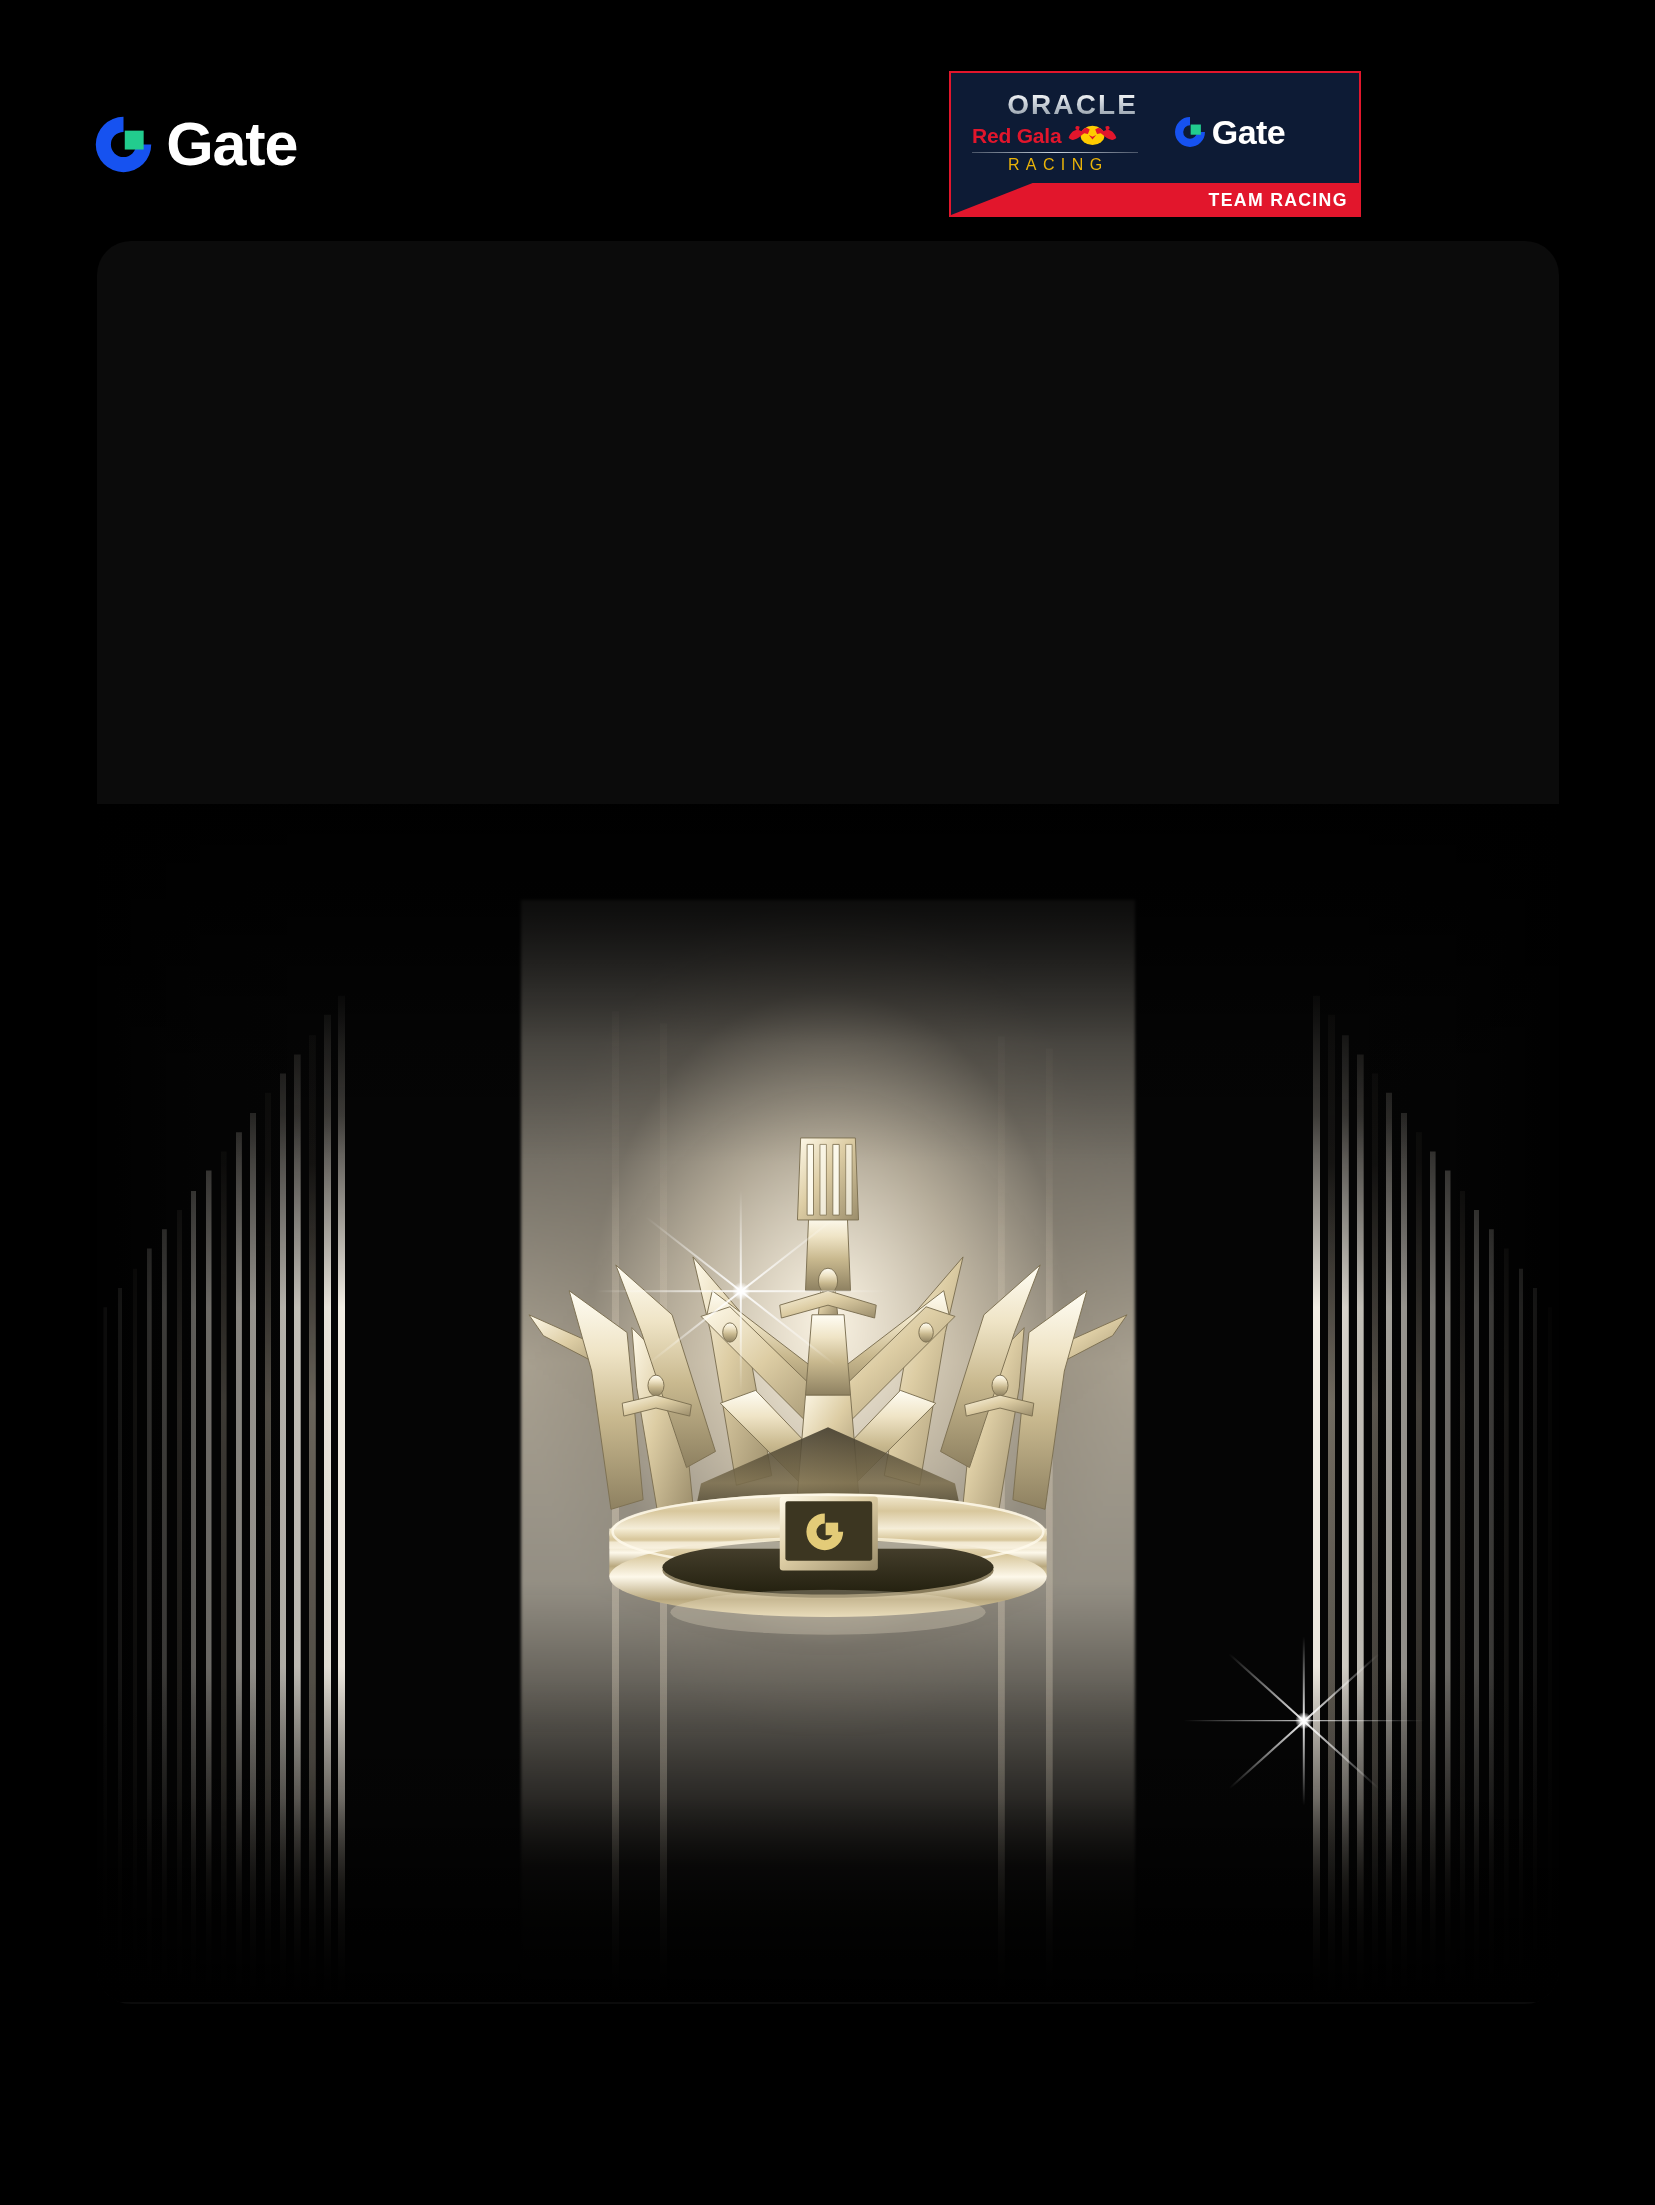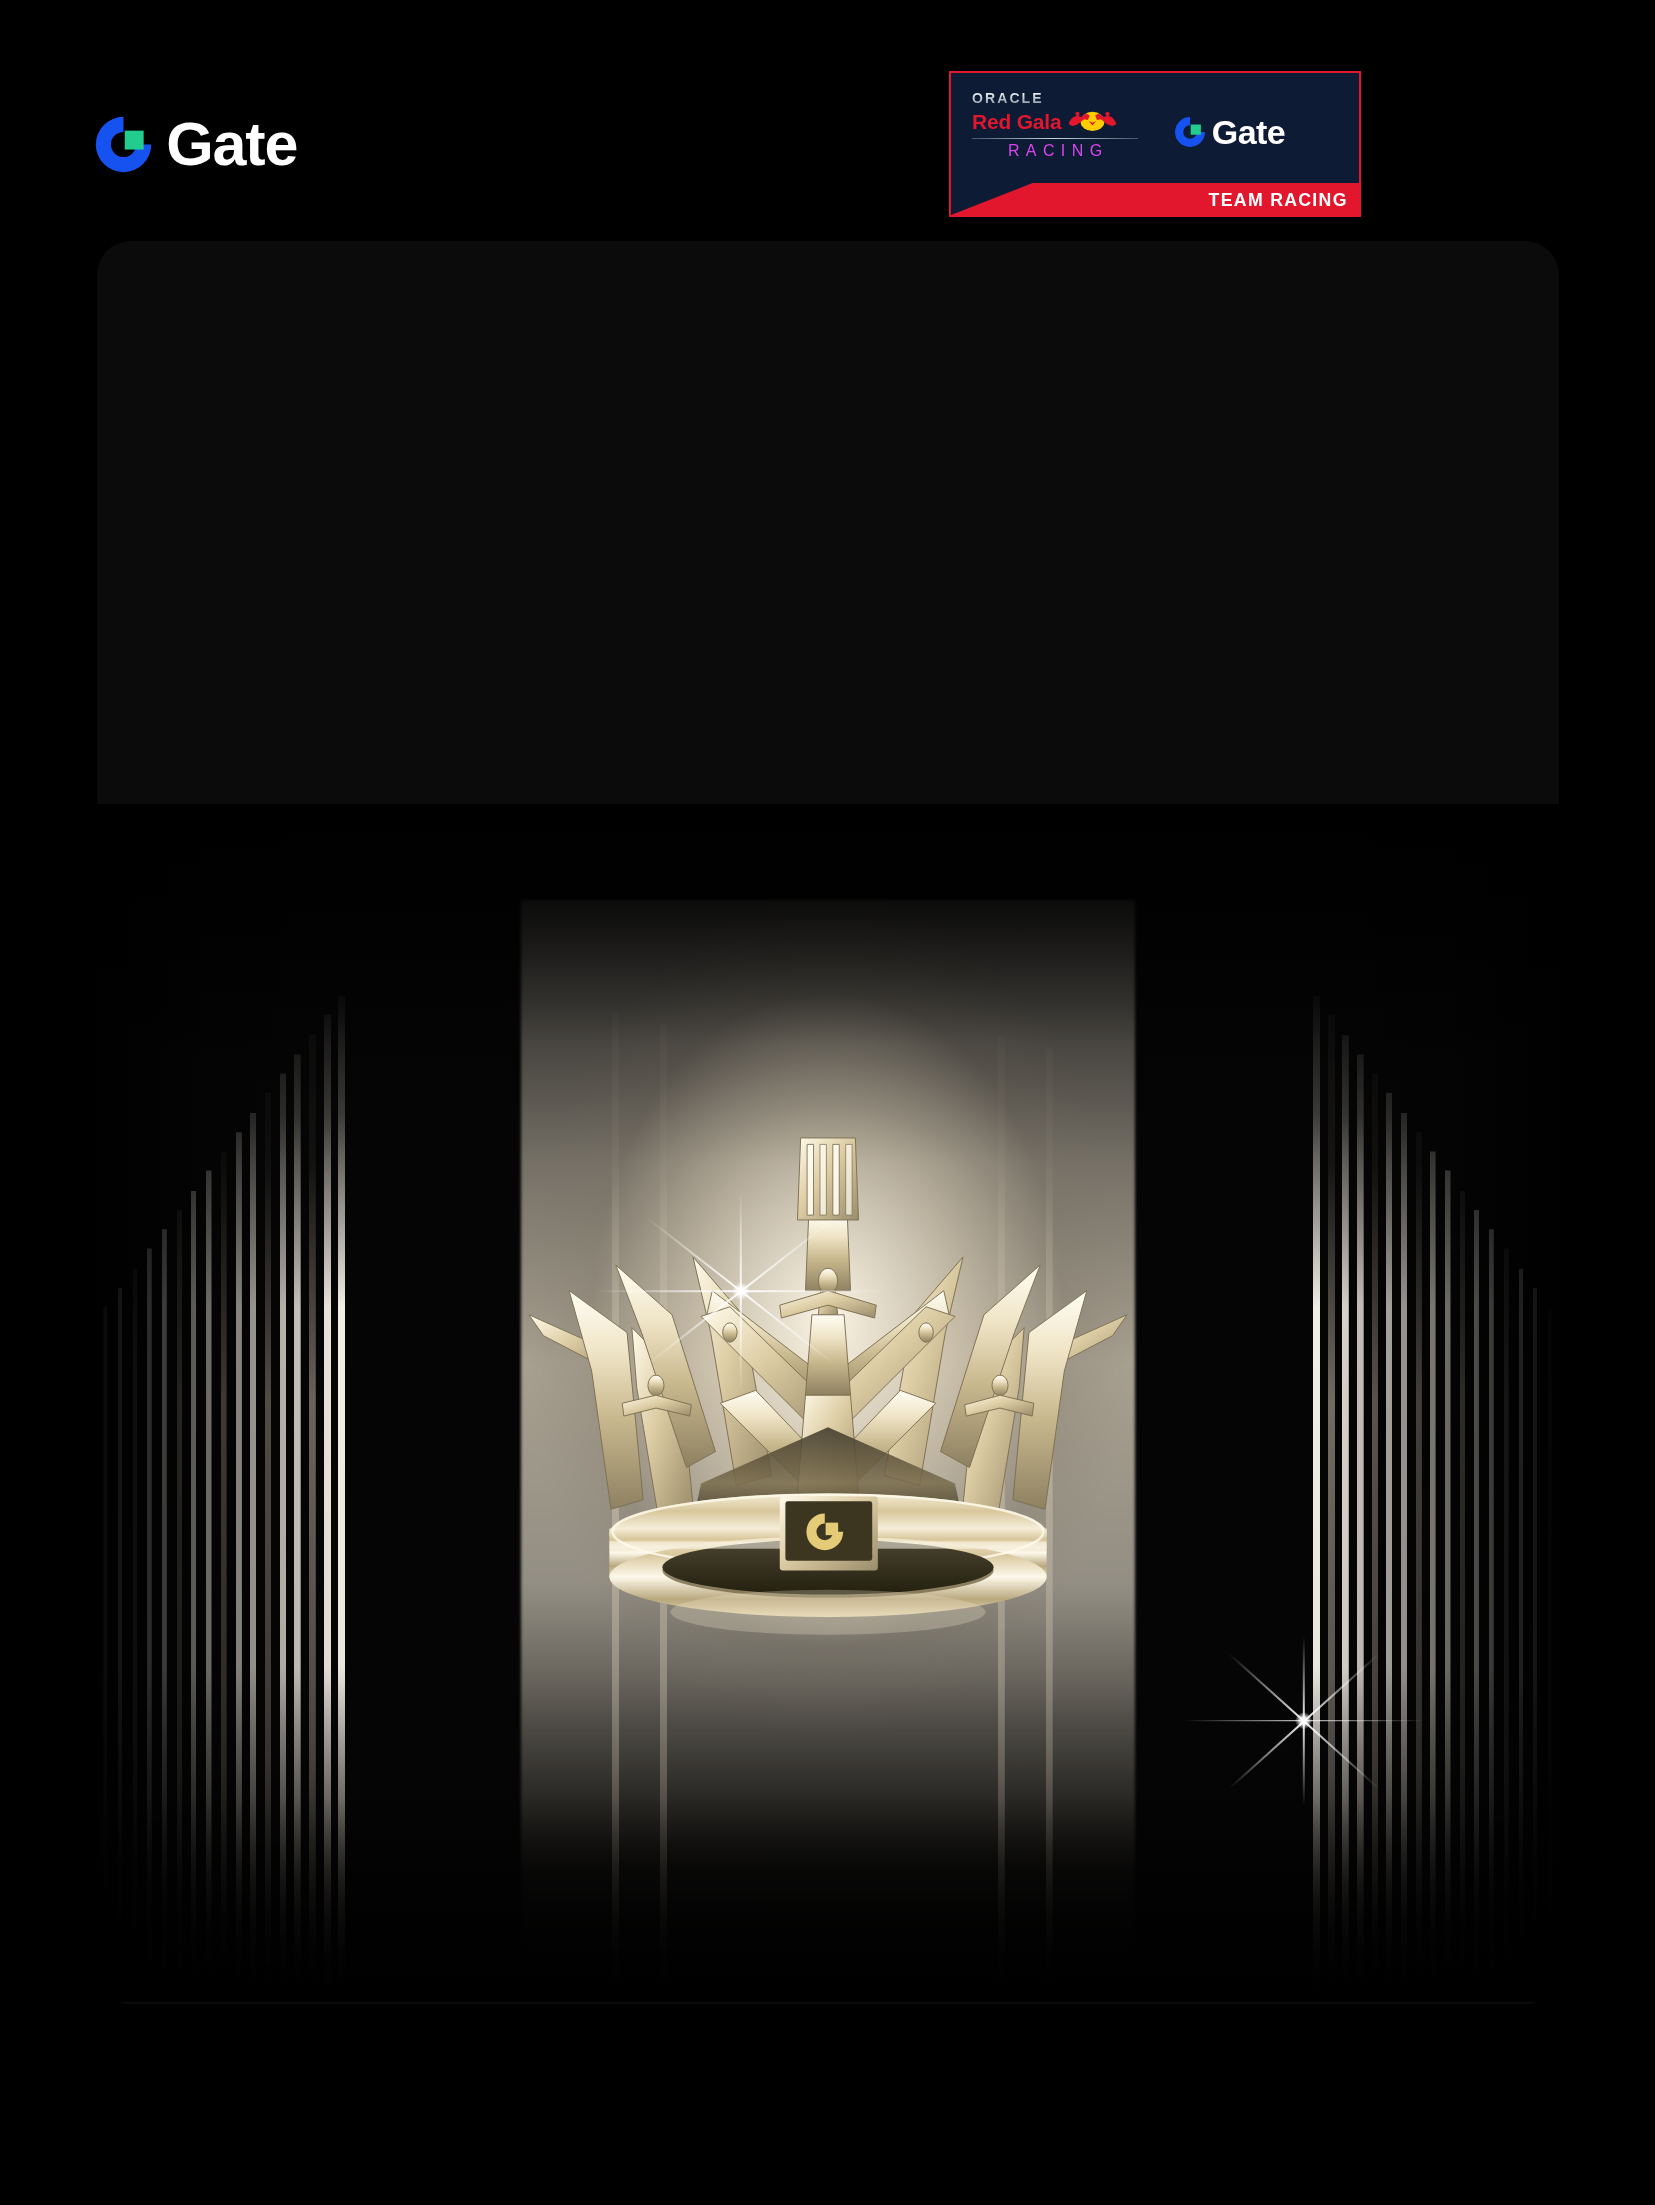--- a/index.html
+++ b/index.html
@@ -70,30 +70,30 @@
     display: flex;
     align-items: flex-start;
   }
   .rb-left {
     position: absolute;
     left: 21px;
     top: 17.7px;
     width: 166px;
   }
   .rb-oracle {
-    font-size: 14px;
+    font-size: 28px;
     font-weight: 700;
     letter-spacing: 2.1px;
     color: #cfd6de;
     background: linear-gradient(180deg,#ffffff 0%,#c3cbd4 50%,#8e99a4 100%);
     -webkit-background-clip: text;
     background-clip: text;
     color: transparent;
     line-height: 1;
-    text-align: left;
+    text-align: right;
   }
   .rb-bullrow {
     display: flex;
     align-items: center;
     gap: 3.2px;
     margin-top: 5.6px;
   }
   .rb-redbull {
     font-size: 21px;
     font-weight: 700;
@@ -105,21 +105,21 @@
   .rb-bullmark { width: 55px; height: 22.5px; flex: none; }
   .rb-rule {
     height: 1.6px;
     background: linear-gradient(90deg,#4a5568,#c9d2dc,#4a5568);
     margin: 4.8px 0 4px 0;
   }
   .rb-racing {
     font-size: 16px;
     font-weight: 400;
     letter-spacing: 6.4px;
-    color: #d946ef;
+    color: #eab308;
     line-height: 1;
     text-align: center;
     text-indent: 6.4px;
   }
 
   .rb-gate {
     position: absolute;
     left: 222px;
     top: 42px;
     display: flex;

